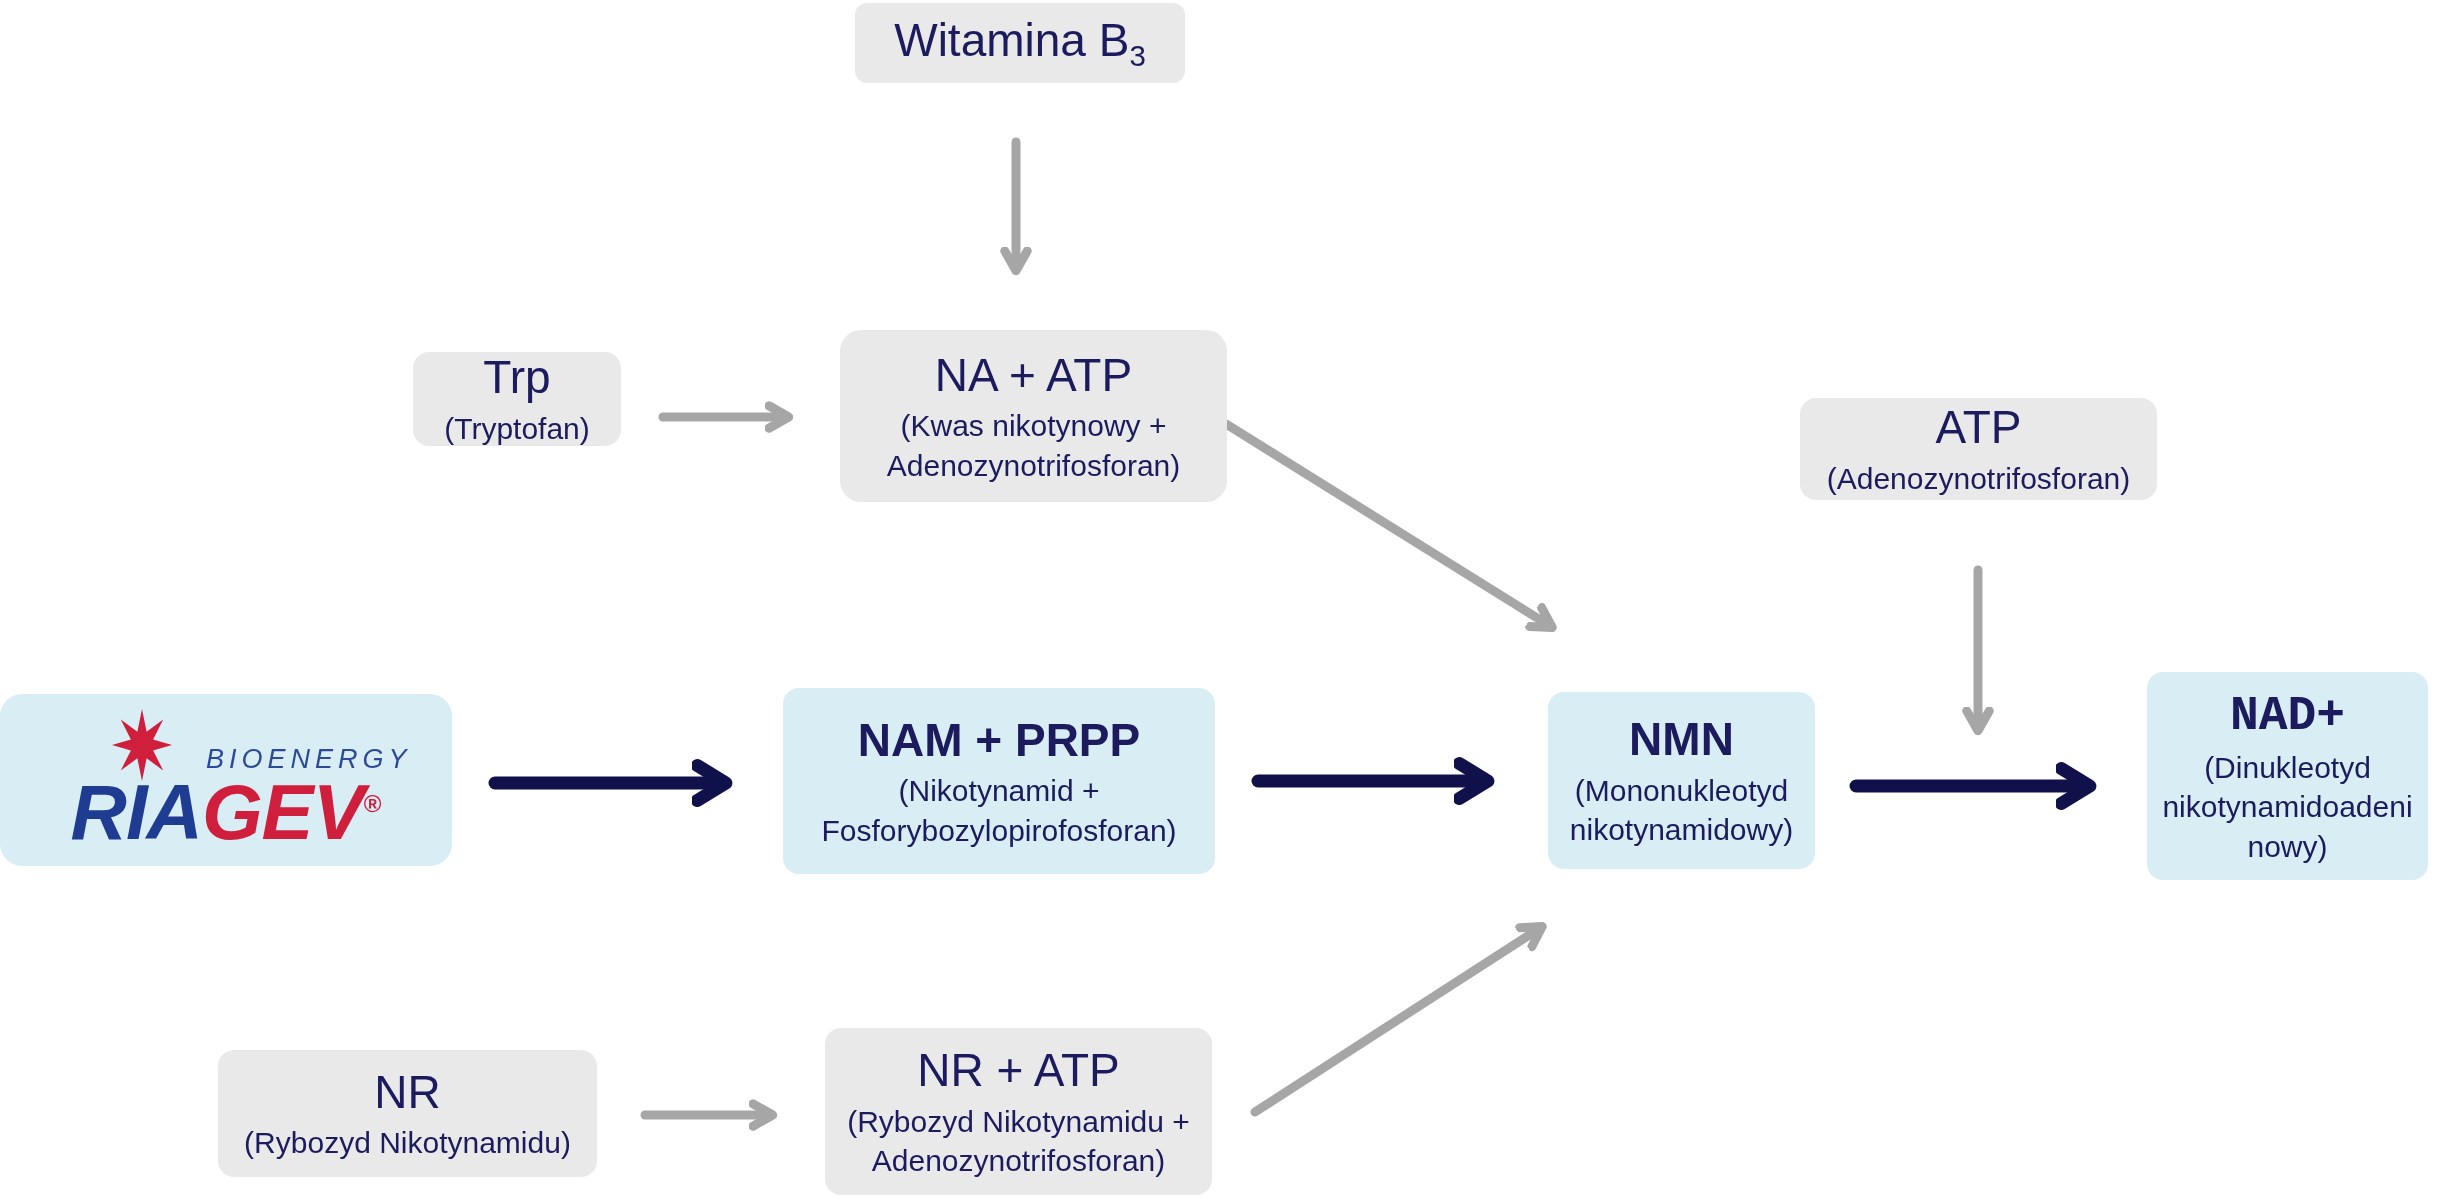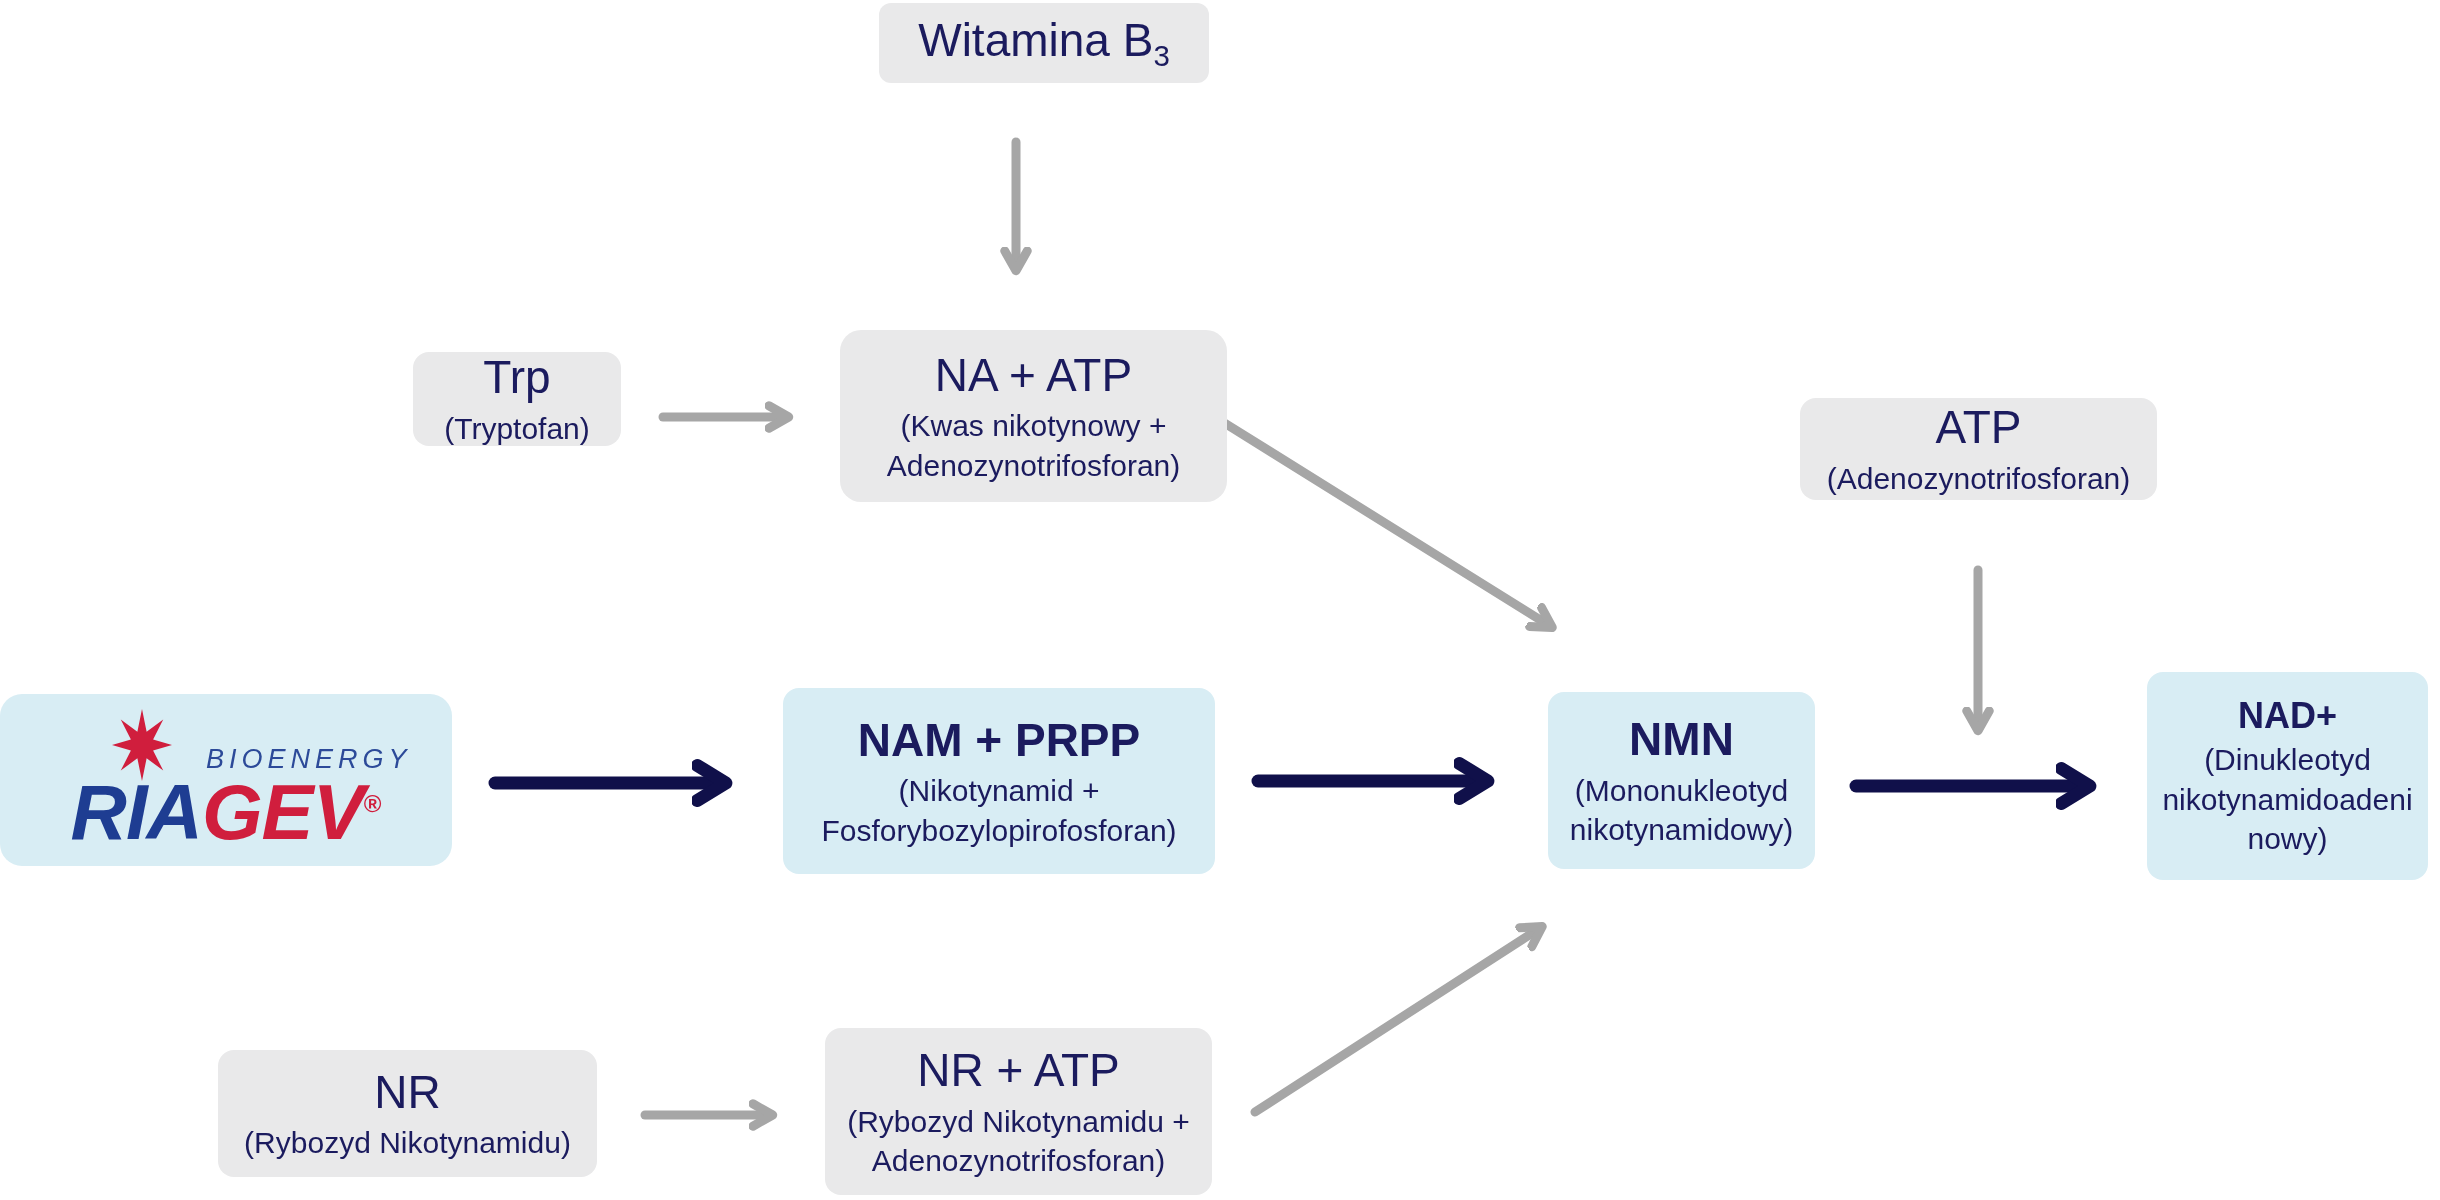--- a/index.html
+++ b/index.html
@@ -49,30 +49,30 @@
     line-height:1.25;
     white-space:nowrap;
   }
   .node.blue .title{font-weight:700;}
   .node .subtitle{
     font-size:30px;
     font-weight:400;
     line-height:1.32;
     margin-top:2px;
   }
-  #node-vitamin-b3{left:855px;top:3px;width:330px;height:80px;border-radius:12px;margin-left:24px;}
+  #node-vitamin-b3{left:855px;top:3px;width:330px;height:80px;border-radius:12px;}
   #node-vitamin-b3 .title{font-size:46px;}
   #node-vitamin-b3 sub{font-size:0.64em;}
   #node-trp{left:413px;top:352px;width:208px;height:94px;}
   #node-na-atp{left:840px;top:330px;width:387px;height:172px;border-radius:21px;}
   #node-atp{left:1800px;top:398px;width:357px;height:102px;}
   #node-nam-prpp{left:783px;top:688px;width:432px;height:186px;}
   #node-nmn{left:1548px;top:692px;width:267px;height:177px;}
   #node-nad{left:2147px;top:672px;width:281px;height:208px;}
-  #node-nad .title{font-size:36px;}
+  #node-nad .title{font-size:48px;font-family:Liberation Mono, monospace;}
   #node-nad .subtitle{overflow-wrap:anywhere;}
   #node-nr{left:218px;top:1050px;width:379px;height:127px;}
   #node-nr-atp{left:825px;top:1028px;width:387px;height:167px;}
 
   
   #node-logo{left:0;top:694px;width:452px;height:172px;border-radius:22px;padding:6px 10px;}
   .logo-inner{display:flex;flex-direction:column;align-items:center;width:100%;}
   .logo-top{
     align-self:flex-start;
     margin-left:102px;

